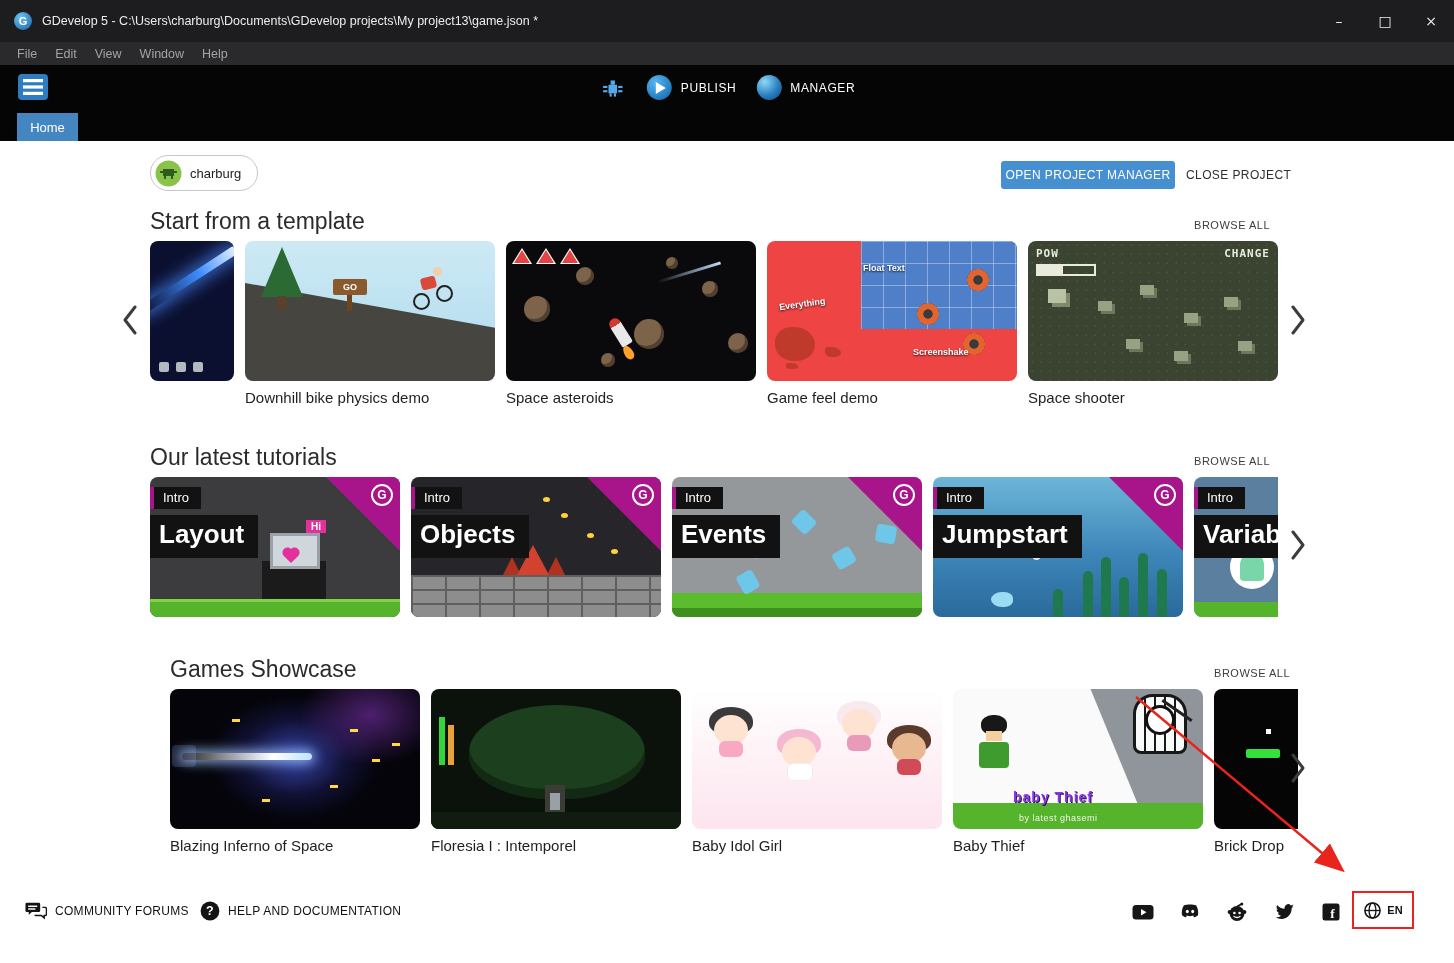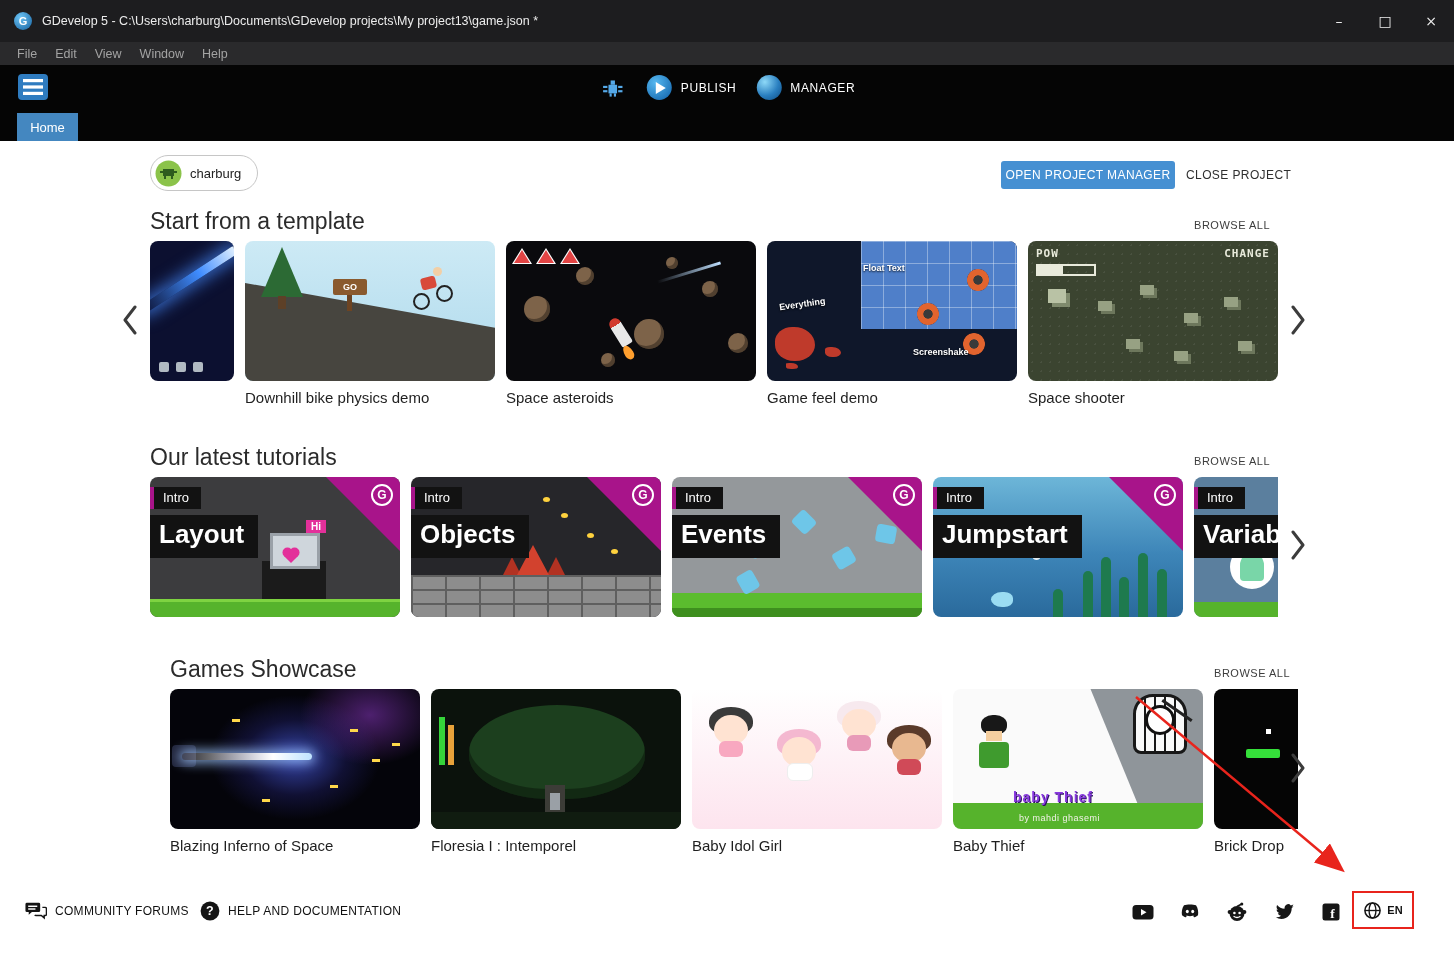--- a/index.html
+++ b/index.html
@@ -70,21 +70,21 @@
   .t2 .head{position:absolute;left:188px;top:26px;width:9px;height:9px;border-radius:50%;background:#f2cfa6;}
 
   .t3{background:#0a0a0d;}
   .t3 .triw{position:absolute;width:0;height:0;border-left:10px solid transparent;border-right:10px solid transparent;border-bottom:16px solid #fff;}
   .t3 .trir{position:absolute;width:0;height:0;border-left:8px solid transparent;border-right:8px solid transparent;border-bottom:13px solid #e24444;}
   .t3 .ast{position:absolute;border-radius:50%;background:#7d6349;box-shadow:inset -3px -3px 0 rgba(0,0,0,.35);}
   .t3 .rocket{position:absolute;left:108px;top:76px;width:12px;height:30px;border-radius:6px 6px 2px 2px;background:linear-gradient(180deg,#d23a2e 0 24%,#e8e8e8 24%);transform:rotate(-32deg);}
   .t3 .flame{position:absolute;left:118px;top:104px;width:9px;height:15px;background:#ff9f2e;border-radius:50%/60% 60% 40% 40%;transform:rotate(-32deg);}
   .t3 .laser{position:absolute;left:150px;top:30px;width:66px;height:3px;background:linear-gradient(90deg,rgba(130,190,255,0),#bfe0ff);transform:rotate(-17deg);}
 
-  .t4{background:#0f172a;}
+  .t4{background:#ef4444;}
   .t4 .grid{position:absolute;right:0;top:0;width:156px;height:88px;background-color:#4f7fc9;background-image:linear-gradient(rgba(255,255,255,.35) 1px,transparent 1px),linear-gradient(90deg,rgba(255,255,255,.35) 1px,transparent 1px);background-size:22px 22px;}
   .t4 .splat{position:absolute;left:8px;top:86px;width:40px;height:34px;background:#bf3a2b;border-radius:45% 55% 50% 50%;box-shadow:38px 8px 0 -12px #bf3a2b,-3px 22px 0 -14px #bf3a2b;}
   .t4 .enemy{position:absolute;width:22px;height:22px;border-radius:50%;background:radial-gradient(circle,#3a3a3a 28%,#e2642e 32% 68%,#7a2d14 72%);}
   .t4 .lbl{position:absolute;color:#fff;font-size:9px;font-weight:bold;text-shadow:0 1px 2px rgba(0,0,0,.85);white-space:nowrap;}
 
   .t5{background-color:#3b4430;background-image:radial-gradient(rgba(255,255,255,.07) 1px,transparent 1px);background-size:9px 9px;}
   .t5 .px{font-family:"DejaVu Sans Mono",monospace;font-weight:bold;font-size:11px;letter-spacing:1px;color:#e8eadb;position:absolute;}
   .t5 .pow{left:8px;top:6px;} .t5 .change{right:8px;top:6px;}
   .t5 .bar{position:absolute;left:8px;top:23px;width:56px;height:8px;border:2px solid #e8eadb;}
   .t5 .bar i{display:block;width:45%;height:100%;background:#e8eadb;}
@@ -510,21 +510,21 @@
             <div class="art">
               <div class="diag"></div>
               <div class="cage"></div>
                 <div class="wheel"></div>
                 <div class="dart"></div>
               <div class="head"></div>
                 <div class="face"></div>
                 <div class="shirt"></div>
               <div class="grass"></div>
               <div class="gtitle">baby Thief</div>
-              <div class="byline">by mahdi ghasemi</div>
+              <div class="byline">by latest ghasemi</div>
             </div>
           </div>
           <div class="caption">Baby Thief</div>
         </div>
         <div class="cardwrap">
           <div class="thumb s5">
             <div class="art">
               <div class="paddle"></div>
                 <div class="dot"></div>
             </div>

